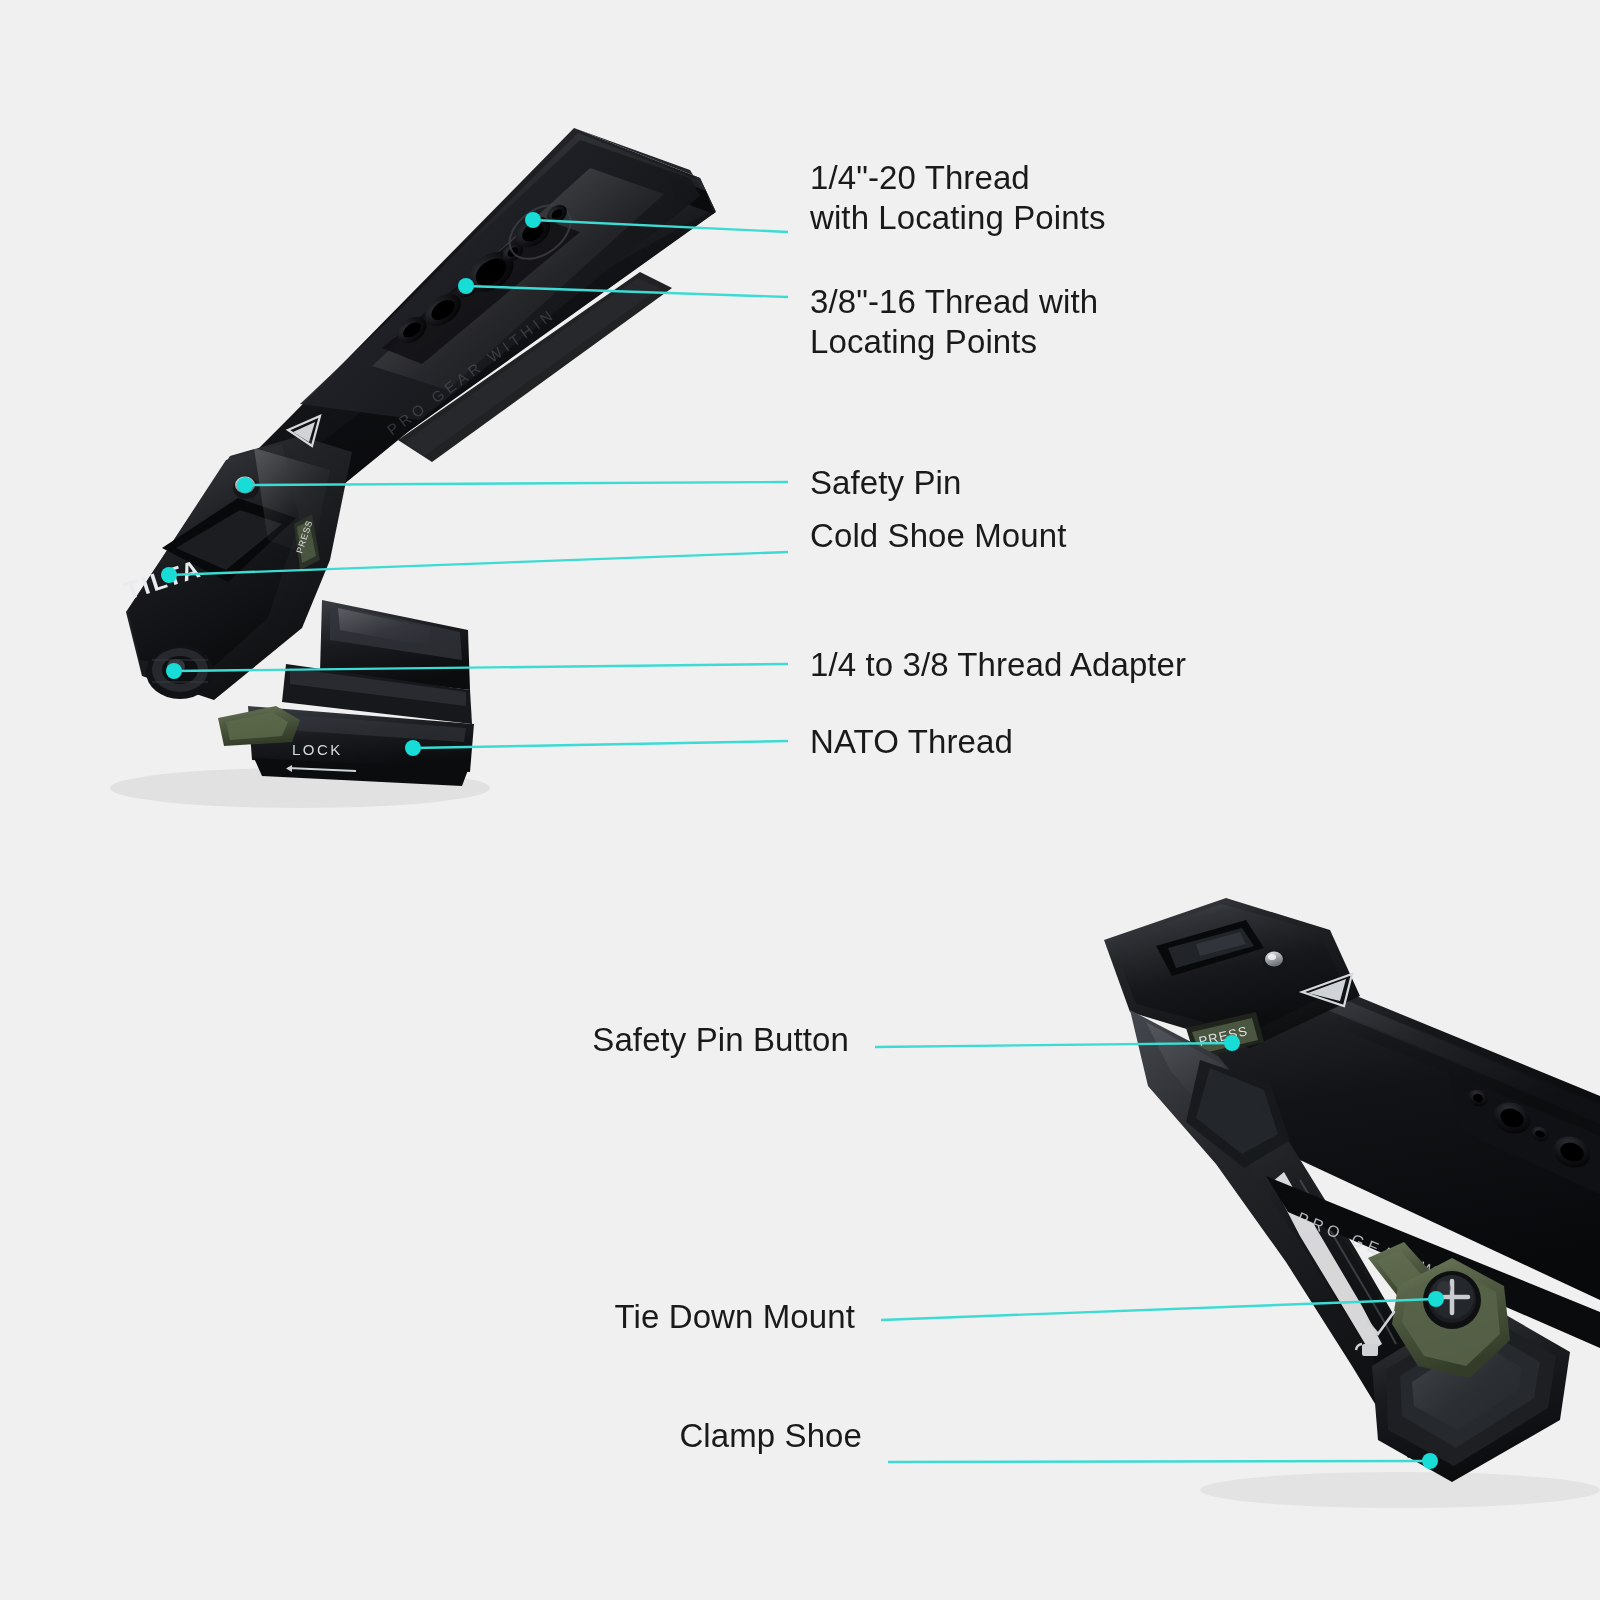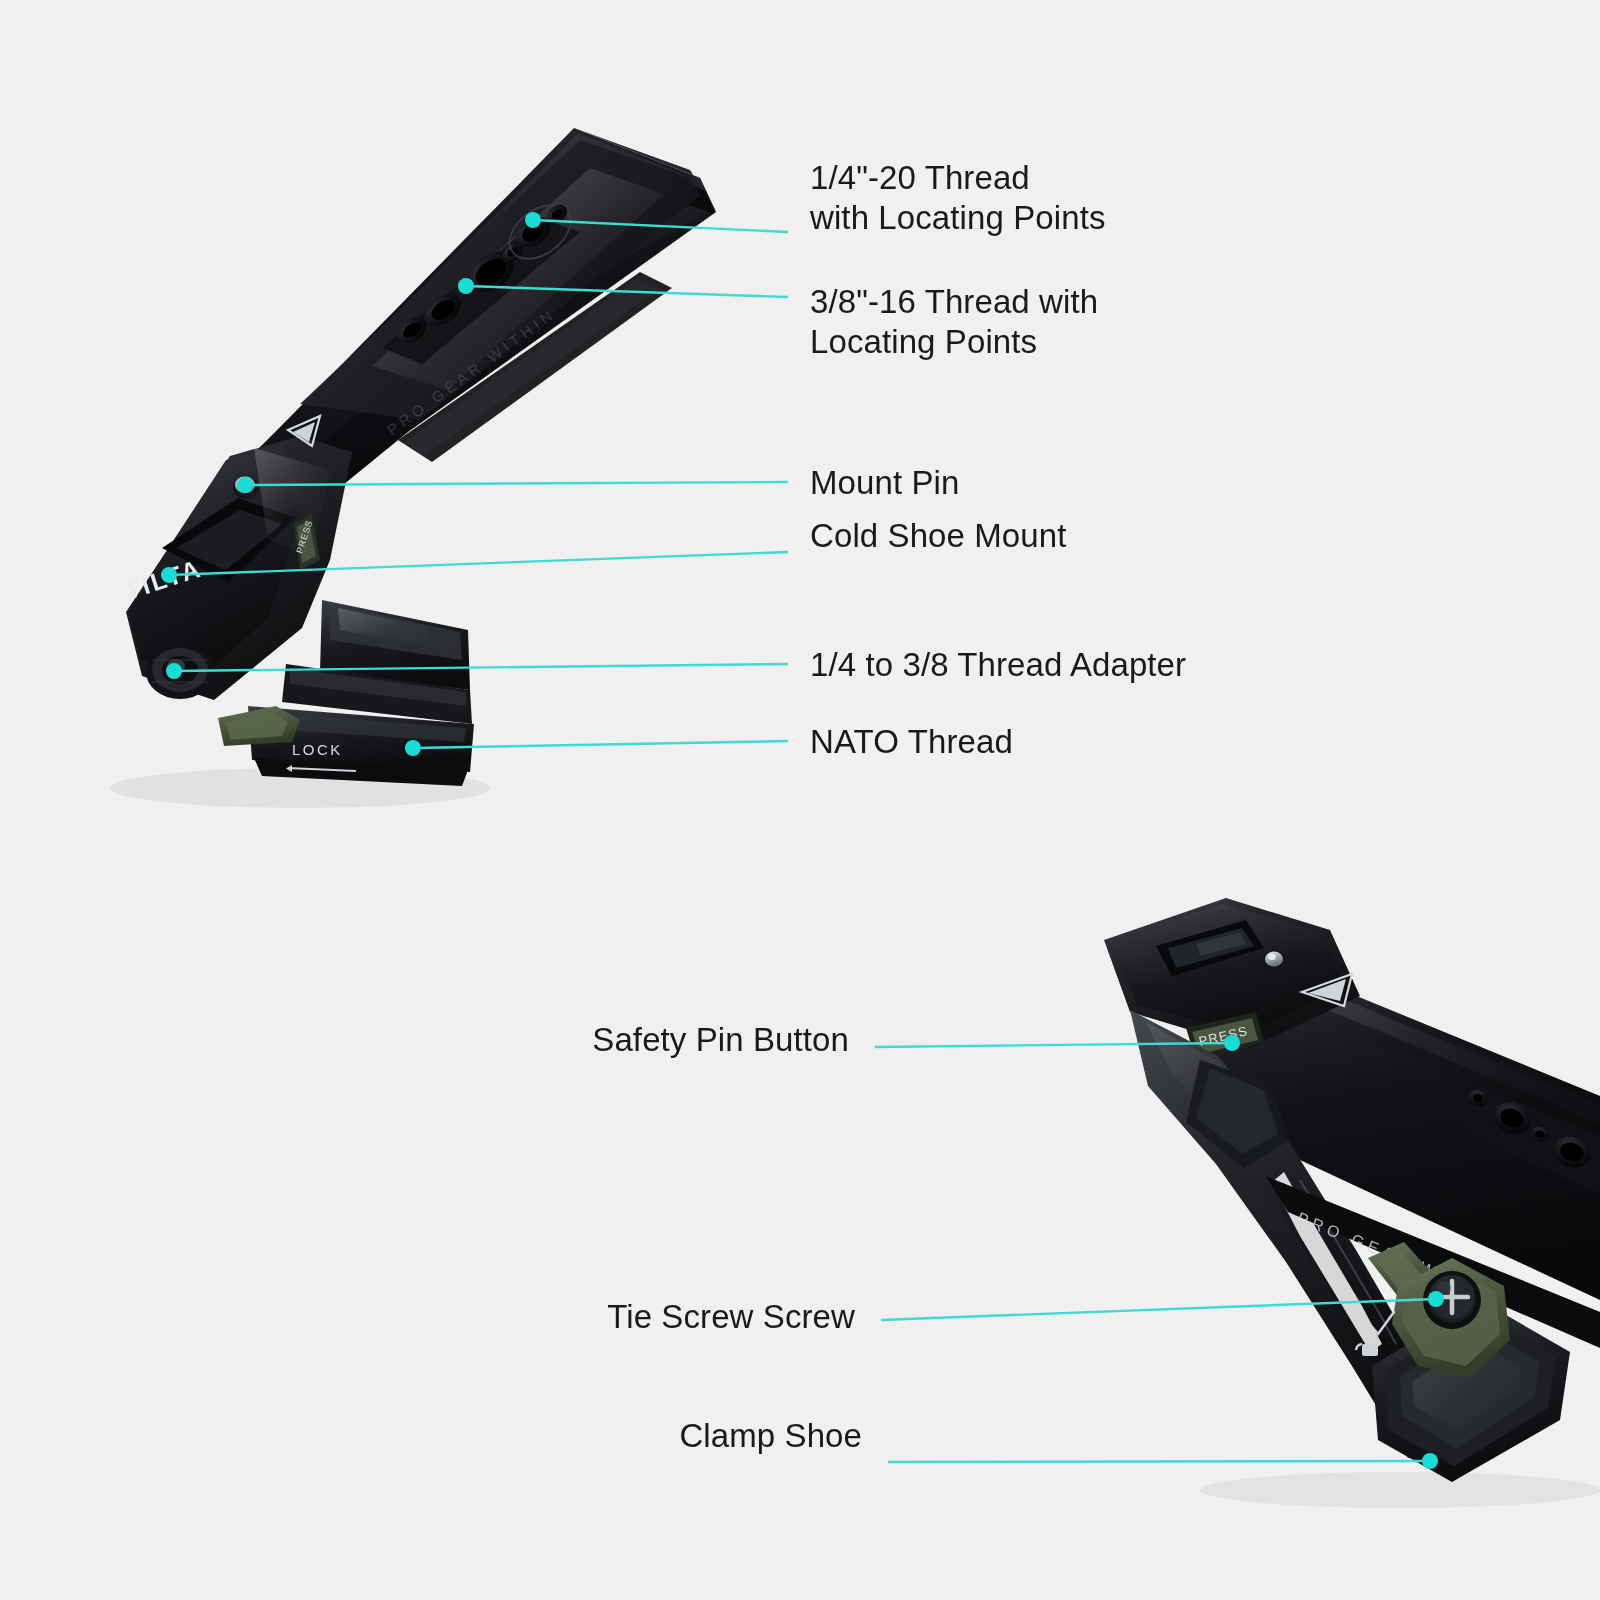--- a/index.html
+++ b/index.html
@@ -322,27 +322,27 @@
       </g>
     </g>
   </svg>
 
   <div class="callout-label lbl-right" style="left:810px;top:158px;">1/4"-20 Thread
 with Locating Points</div>
 
   <div class="callout-label lbl-right" style="left:810px;top:282px;">3/8"-16 Thread with
 Locating Points</div>
 
-  <div class="callout-label lbl-right" style="left:810px;top:463px;">Mount Pin</div>
+  <div class="callout-label lbl-right" style="left:810px;top:463px;">Safety Pin</div>
 
   <div class="callout-label lbl-right" style="left:810px;top:516px;">Cold Shoe Mount</div>
 
   <div class="callout-label lbl-right" style="left:810px;top:645px;">1/4 to 3/8 Thread Adapter</div>
 
   <div class="callout-label lbl-right" style="left:810px;top:722px;">NATO Thread</div>
 
   <div class="callout-label lbl-left" style="right:751px;top:1020px;">Safety Pin Button</div>
 
-  <div class="callout-label lbl-left" style="right:745px;top:1297px;">Tie Screw Screw</div>
+  <div class="callout-label lbl-left" style="right:745px;top:1297px;">Tie Down Mount</div>
 
   <div class="callout-label lbl-left" style="right:738px;top:1416px;">Clamp Shoe</div>
 
 </div>
 
 </body></html>

